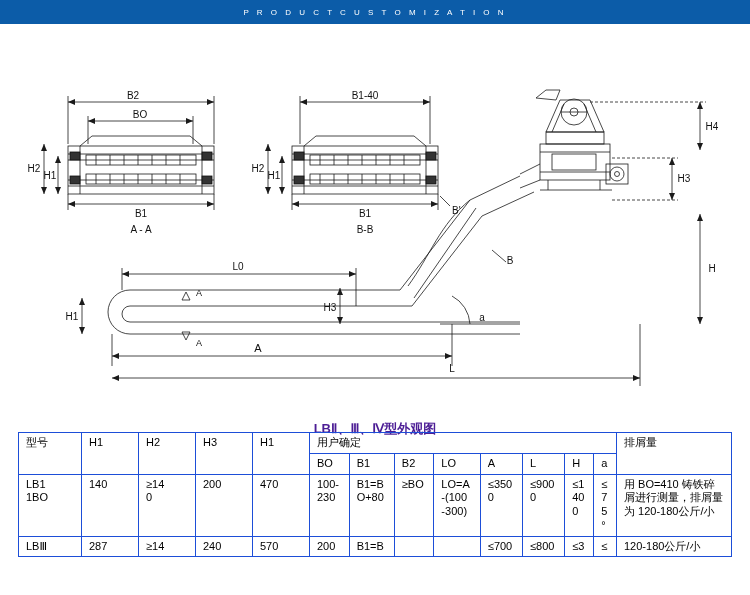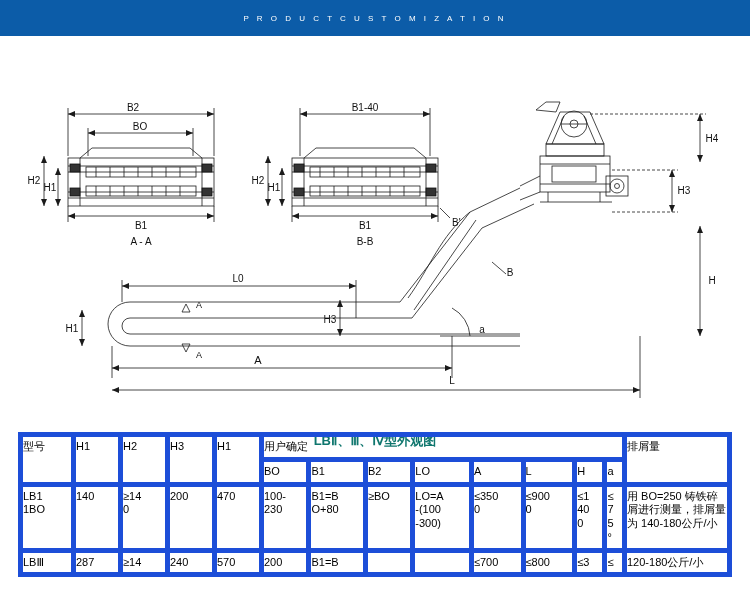--- a/index.html
+++ b/index.html
@@ -10,21 +10,21 @@
   body {
     width: 750px;
     height: 595px;
     font-family: "Liberation Sans", sans-serif;
     overflow: hidden;
     position: relative;
   }
   
   .banner {
     width: 750px;
-    height: 36px;
+    height: 24px;
     background: #0c5ca8;
     color: #ffffff;
     font-size: 8px;
     letter-spacing: 3px;
     display: flex;
     align-items: center;
     justify-content: center;
     font-family: "Liberation Sans", sans-serif;
   }
   
@@ -38,40 +38,40 @@
     display: block;
   }
   .caption {
     position: absolute;
     left: 0;
     top: 396px;
     width: 750px;
     text-align: center;
     font-size: 13px;
     font-weight: bold;
-    color: #0f766e;
+    color: #4c1d95;
     font-family: "Liberation Sans", sans-serif;
   }
   
   .table-wrap {
     position: absolute;
     left: 18px;
     top: 432px;
     width: 714px;
   }
   table.spec {
     border-collapse: collapse;
     width: 714px;
     font-size: 11px;
     color: #000;
     font-family: "Liberation Sans", sans-serif;
   }
   table.spec td, table.spec th {
-    border: 5px solid #1d4ed8;
-    padding: 3px 0;
+    border: 1px solid #1d4ed8;
+    padding: 3px 7px;
     vertical-align: top;
     text-align: left;
     font-weight: normal;
     line-height: 1.25;
   }
   table.spec th {
     font-weight: normal;
   }
   .col-model { width: 48px; }
   .col-h { width: 42px; }
@@ -386,21 +386,21 @@
           <span class="stack">≤1</span>
           <span class="stack">40</span>
           <span class="stack">0</span>
         </td>
         <td>
           <span class="stack">≤</span>
           <span class="stack">7</span>
           <span class="stack">5</span>
           <span class="stack">°</span>
         </td>
-        <td class="outcell">用 BO=250 铸铁碎屑进行测量，排屑量为 140-180公斤/小</td>
+        <td class="outcell">用 BO=410 铸铁碎屑进行测量，排屑量为 120-180公斤/小</td>
       </tr>
 
       <tr>
         <td>LBⅢ</td>
         <td>287</td>
         <td>≥14</td>
         <td>240</td>
         <td>570</td>
         <td>200</td>
         <td>B1=B</td>

